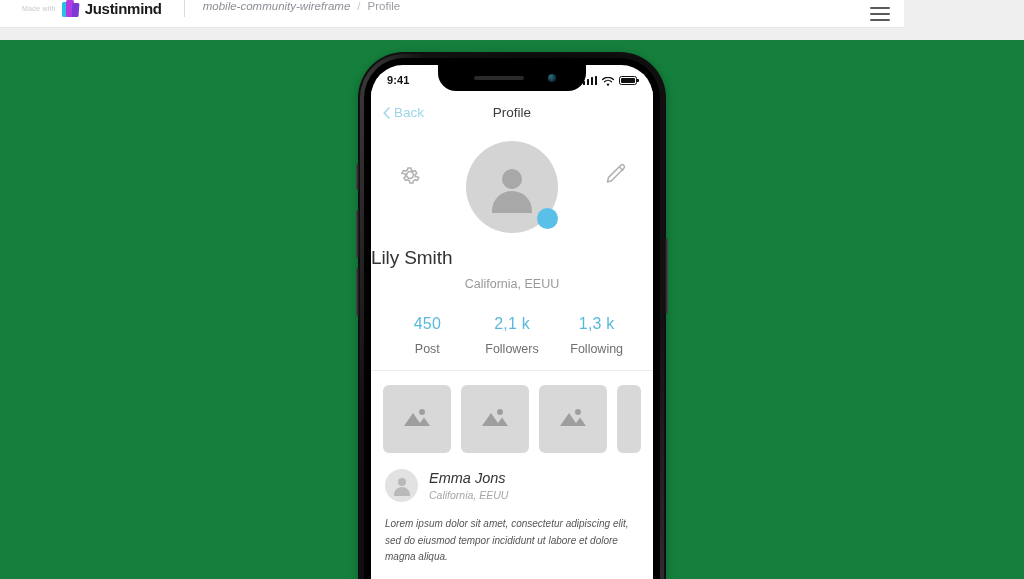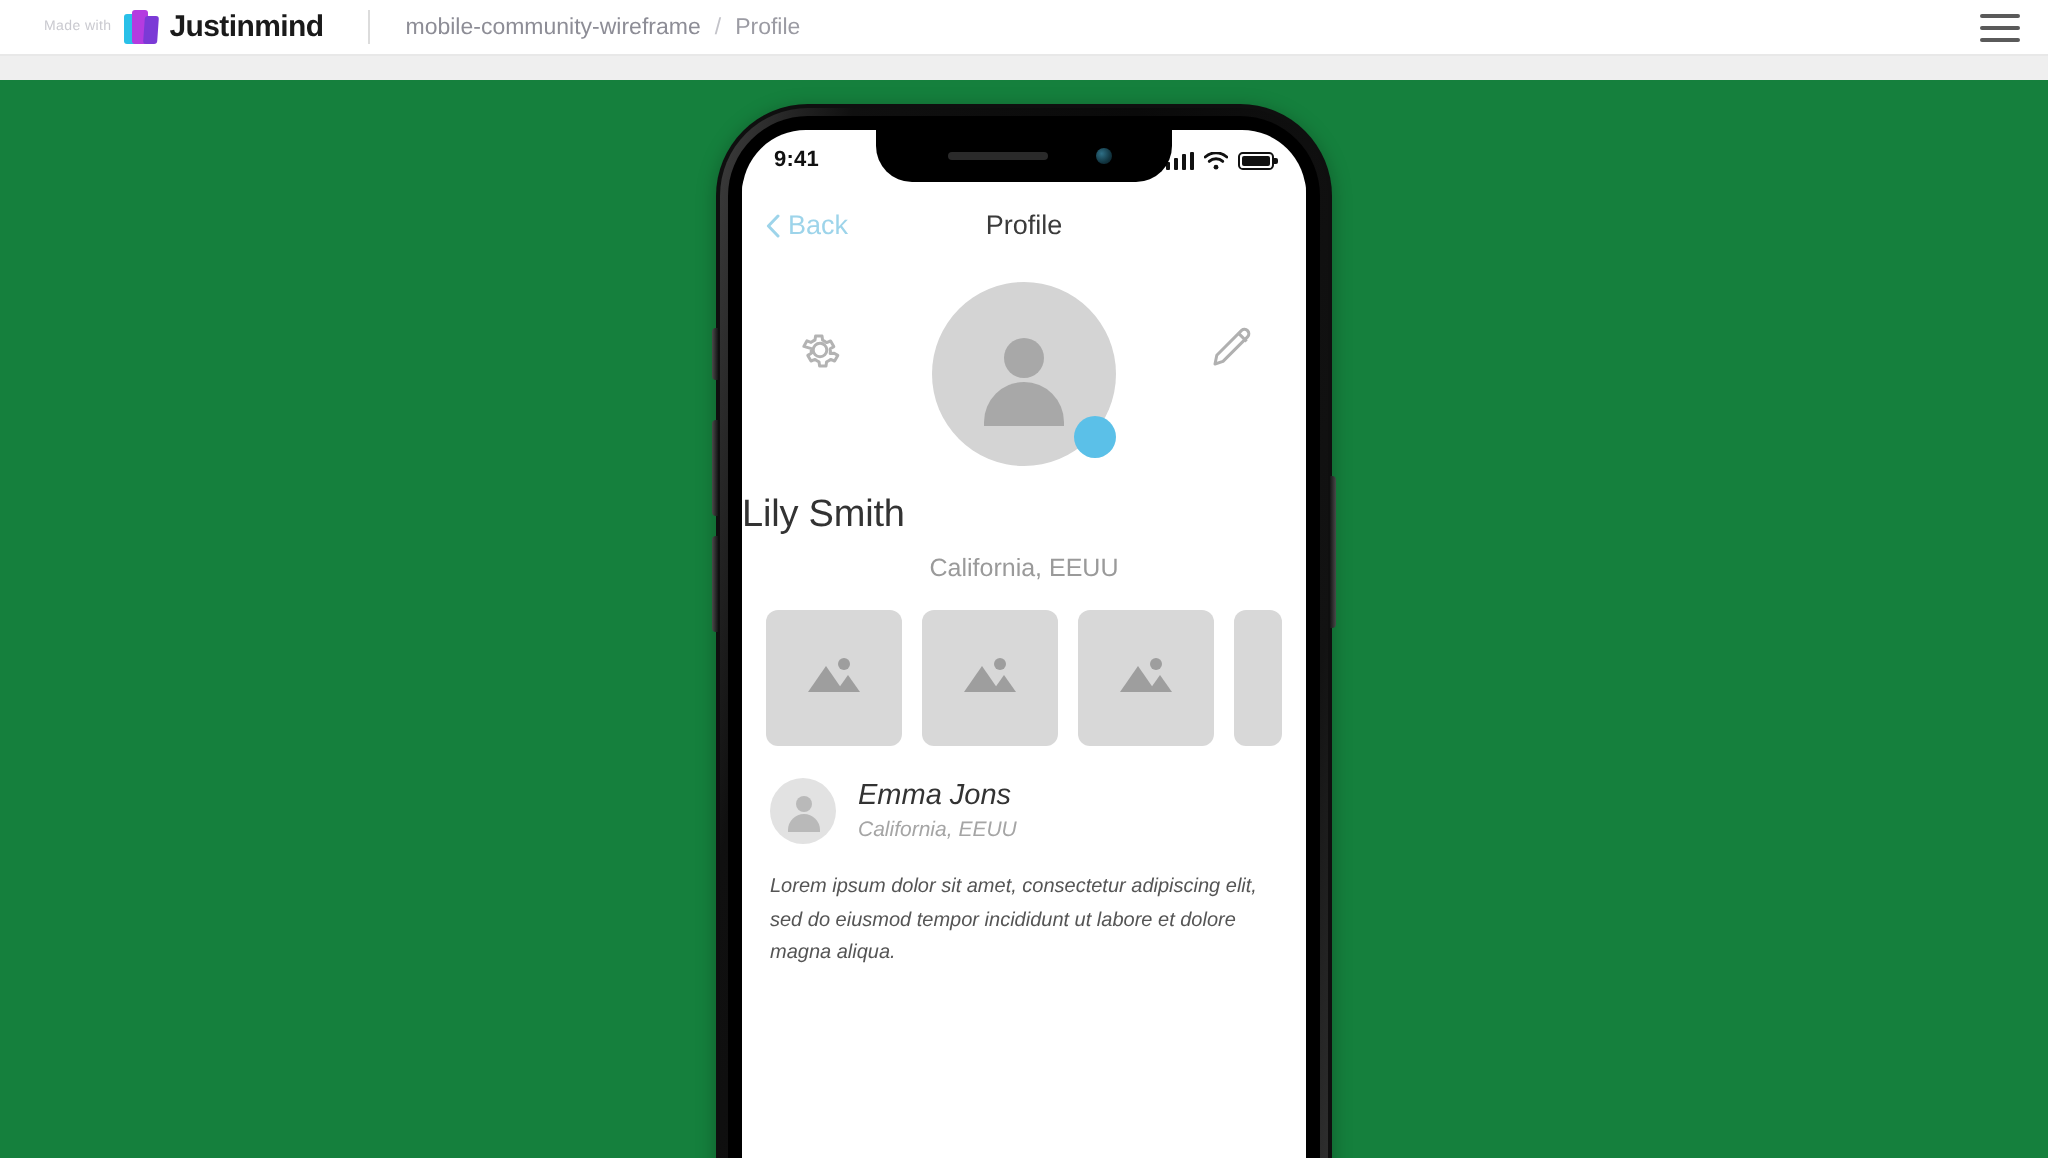--- a/index.html
+++ b/index.html
@@ -6,23 +6,23 @@
   html, body { width:1024px; height:579px; overflow:hidden; }
   body {
     font-family:"Liberation Sans", sans-serif;
     background:#efefef;
     -webkit-font-smoothing:antialiased;
   }
 
   
   .topbar {
     position:absolute; top:0; left:0;
-    width:1024px; height:28px;
+    width:904px; height:28px;
     background:#ffffff;
-    display:flex; align-items:center;
+    display:flex; align-items:flex-start;
     border-bottom:1px solid #e8e8e8;
     z-index:30;
   }
   .brand { display:flex; align-items:center; padding-left:22px; }
   .made-with {
     font-size:7px; color:#c9c9cf; letter-spacing:.2px;
     margin-right:6px; white-space:nowrap;
   }
   .logo-mark { position:relative; width:18px; height:17px; margin-right:5px; }
   .logo-mark .bar-l {
@@ -38,21 +38,21 @@
     background:#7b3ad6; border-radius:1.5px;
     transform:skewX(-4deg);
   }
   .brand-name {
     font-size:15px; font-weight:bold; color:#1a1a1a; letter-spacing:-.3px;
   }
   .topbar-divider {
     width:1px; height:17px; background:#dcdcdc; margin:0 18px 0 22px;
   }
   .breadcrumb { display:flex; align-items:center; font-size:11.5px; }
-  .crumb-project { color:#8d8d96; }
+  .crumb-project { color:#8d8d96;font-style:italic; }
   .crumb-sep { color:#c3c3c9; margin:0 7px; }
   .crumb-current { color:#9b9ba3; }
   .hamburger {
     position:absolute; right:14px; top:50%; transform:translateY(-50%);
     width:20px; height:14px; display:flex; flex-direction:column;
     justify-content:space-between; cursor:pointer;
   }
   .hamburger span { display:block; height:2px; background:#5a5a5a; border-radius:1px; }
 
   
@@ -370,20 +370,34 @@
             <svg width="25" height="25" viewBox="0 0 25 25">
               <path d="M3.5 21 L4.4 16.6 L16.8 4.2 a2.2 2.2 0 0 1 3.1 3.1 L7.5 19.7 Z" fill="none" stroke="#b0b0b0" stroke-width="1.5" stroke-linejoin="round"></path>
               <path d="M15.3 5.7 L19.3 9.7" fill="none" stroke="#b0b0b0" stroke-width="1.5"></path>
             </svg>
           </span>
         </div>
 
         <div class="profile-name">Lily Smith</div>
         <div class="profile-loc">California, EEUU</div>
 
+        <div class="stats">
+          <div class="stat">
+            <div class="stat-num">450</div>
+            <div class="stat-label">Post</div>
+          </div>
+          <div class="stat">
+            <div class="stat-num">2,1 k</div>
+            <div class="stat-label">Followers</div>
+          </div>
+          <div class="stat">
+            <div class="stat-num">1,3 k</div>
+            <div class="stat-label">Following</div>
+          </div>
+        </div>
 
         <div class="thumbs">
           <div class="thumb">
             <span>
               <svg width="32" height="26" viewBox="0 0 32 26">
                 <circle cx="21" cy="8" r="3" fill="#9e9e9e"></circle>
                 <path d="M3 22 L12 9 L21 22 Z" fill="#9e9e9e"></path>
                 <path d="M17 22 L23 13.5 L29 22 Z" fill="#9e9e9e"></path>
               </svg>
             </span>

